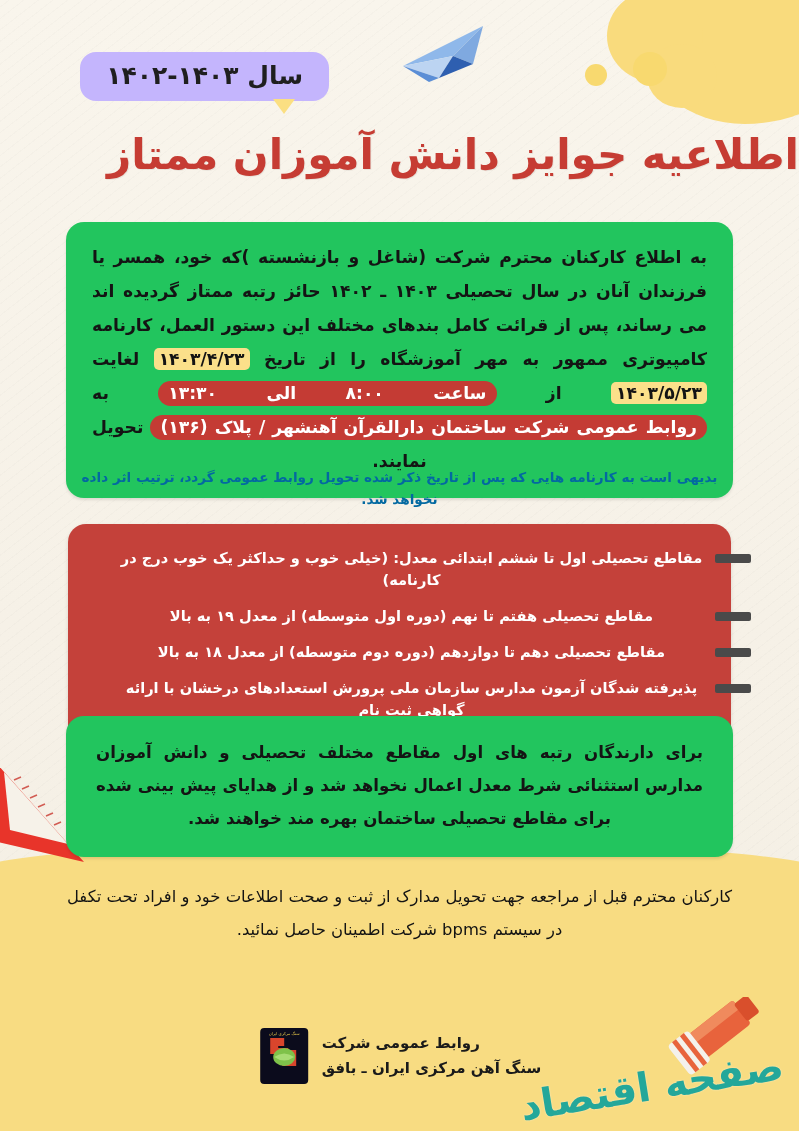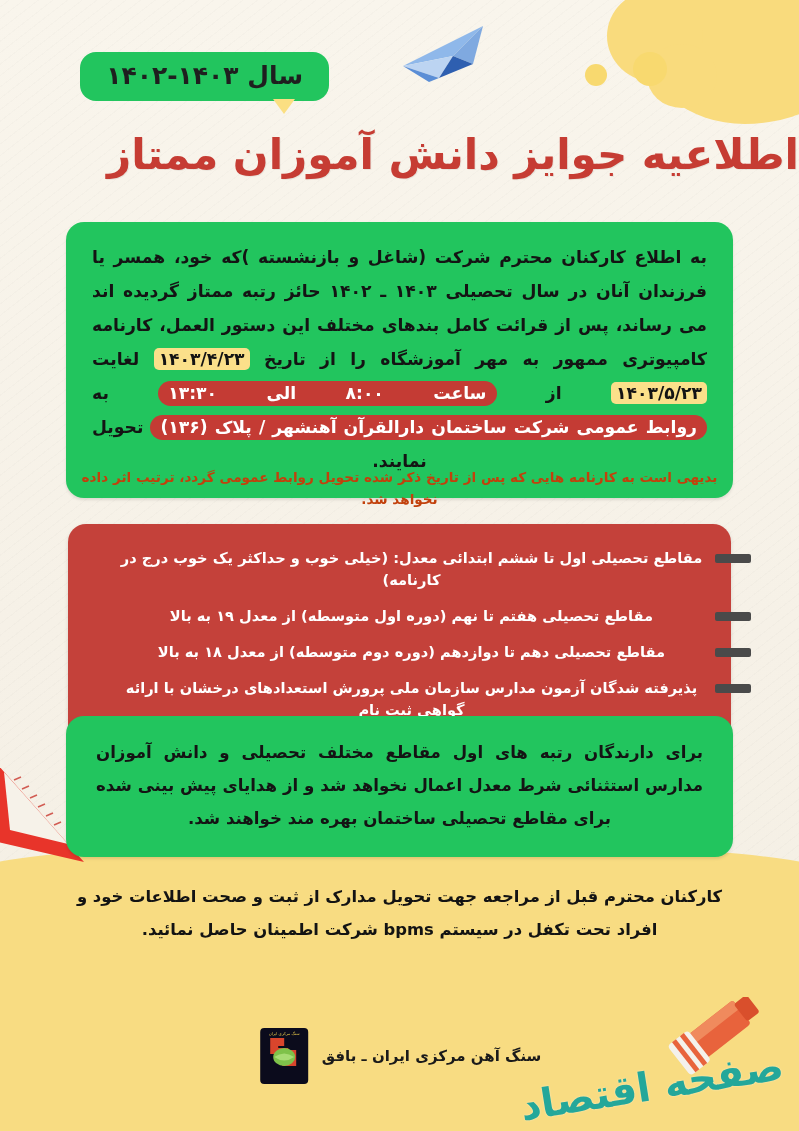--- a/index.html
+++ b/index.html
@@ -98,21 +98,21 @@
     top: 738px;
     width: 132px;
     height: 132px;
   }
 
   
   .year-badge {
     position: absolute;
     top: 52px;
     right: 470px;
-    background: #22c55e;
+    background: #c4b5fd;
     color: #1f1f1f;
     border-radius: 16px;
     padding: 9px 26px 11px 26px;
     font-size: 25px;
     font-weight: bold;
     letter-spacing: -0.5px;
     white-space: nowrap;
   }
   .year-badge::after {
     content: "";
@@ -174,21 +174,21 @@
     padding: 2px 10px 3px 10px;
     white-space: nowrap;
   }
 
   .note-red {
     position: absolute;
     top: 466px;
     right: 66px;
     left: 66px;
     text-align: center;
-    color: #c2410c;
+    color: #0369a1;
     font-size: 13.6px;
     font-weight: bold;
     line-height: 22px;
   }
 
   
   .criteria-box {
     position: absolute;
     top: 524px;
     right: 68px;
@@ -237,21 +237,21 @@
 
   
   .bottom-note {
     position: absolute;
     top: 880px;
     right: 66px;
     left: 66px;
     text-align: center;
     color: #131313;
     font-size: 16.4px;
-    font-weight: bold;
+    font-weight: normal;
     line-height: 33px;
   }
 
   .pill-red {
     position: absolute;
     top: 968px;
     left: 50%;
     transform: translateX(-50%);
     background: #c4383a;
     color: #ffffff;
@@ -375,20 +375,21 @@
 
   <div class="gray-box exception-box">
     <p>برای دارندگان رتبه های اول مقاطع مختلف تحصیلی و دانش آموزان مدارس استثنائی شرط معدل اعمال نخواهد شد و از هدایای پیش بینی شده برای مقاطع تحصیلی ساختمان بهره مند خواهند شد.</p>
   </div>
 
   <div class="bottom-note">کارکنان محترم قبل از مراجعه جهت تحویل مدارک از ثبت و صحت اطلاعات خود و افراد تحت تکفل در سیستم bpms شرکت اطمینان حاصل نمائید.</div>
 
 
   <div class="signature">
     <div class="sig-lines">
+      <div>روابط عمومی شرکت</div>
       <div>سنگ آهن مرکزی ایران ـ بافق</div>
     </div>
     <div class="sig-logo">
       <svg width="52" height="60" viewBox="0 0 52 60">
         <rect x="2" y="2" width="48" height="56" rx="4" fill="#0b0b1c"></rect>
         <path d="M12 12 h14 v8 h-6 v10 h10 v-6 h8 v16 h-14 v-8 h6 v-10 h-10 v6 h-8 z" fill="#d8452c"></path>
         <ellipse cx="26" cy="31" rx="11" ry="9" fill="#7fc24a"></ellipse>
         <path d="M16 31 q10 -7 20 0 q-10 7 -20 0 z" fill="#a8dc74"></path>
         <text x="26" y="9" font-size="4" fill="#e8c84a" text-anchor="middle" font-family="DejaVu Sans, sans-serif">سنگ مرکزی ایران</text>
       </svg>

